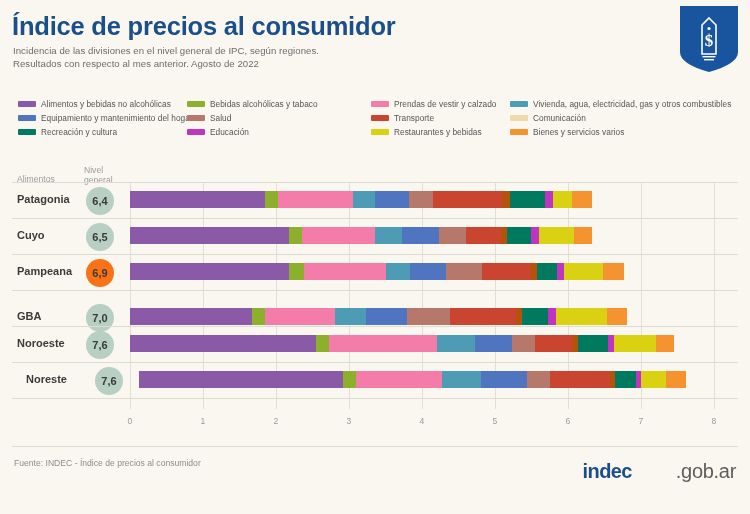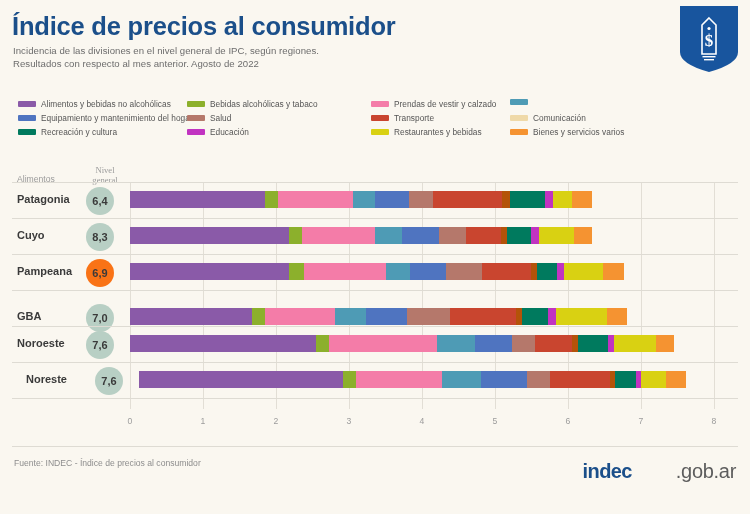--- a/index.html
+++ b/index.html
@@ -71,21 +71,21 @@
     left: 0; top: 160px;
     width: 750px; height: 280px;
   }
   .col-head {
     position: absolute;
     font-size: 8.6px;
     color: #9a9a9a;
     line-height: 10px;
   }
   .col-head-regiones { left: 17px; top: 14px; }
-  .col-head-nivel    { left: 84px; top: 5px; text-align: center; width: 42px; font-family: Liberation Serif, serif; }
+  .col-head-nivel    { left: 84px; top: 5px; text-align: left; width: 42px; }
 
   .rowline {
     position: absolute;
     left: 12px;
     width: 726px;
     height: 1px;
     background: #dedbd3;
   }
 
   .gridline {
@@ -191,20 +191,21 @@
     <div class="legend-item" style="left: 177px; top: 0px;">
       <span class="legend-swatch" style="background: rgb(140, 176, 44);"></span>
       <span class="legend-label">Bebidas alcohólicas y tabaco</span>
     </div>
     <div class="legend-item" style="left: 361px; top: 0px; text-align: center;">
       <span class="legend-swatch" style="background: rgb(244, 124, 168);"></span>
       <span class="legend-label">Prendas de vestir y calzado</span>
     </div>
     <div class="legend-item" style="left: 500px; top: 0px;">
       <span class="legend-swatch" style="background: rgb(78, 155, 181);"></span>
+      <span class="legend-label">Vivienda, agua, electricidad, gas y otros combustibles</span>
     </div>
     <div class="legend-item" style="left: 8px; top: 14px;">
       <span class="legend-swatch" style="background: rgb(79, 116, 192);"></span>
       <span class="legend-label">Equipamiento y mantenimiento del hogar</span>
     </div>
     <div class="legend-item" style="left: 177px; top: 14px;">
       <span class="legend-swatch" style="background: rgb(181, 120, 107);"></span>
       <span class="legend-label">Salud</span>
     </div>
     <div class="legend-item" style="left: 361px; top: 14px;">
@@ -266,21 +267,21 @@
           <div class="seg" title="Comunicación: 0.1" style="width: 7.3px; background: rgb(180, 83, 9);"></div>
           <div class="seg" title="Recreación y cultura: 0.49" style="width: 35.77px; background: rgb(0, 122, 94);"></div>
           <div class="seg" title="Educación: 0.1" style="width: 7.3px; background: rgb(193, 51, 193);"></div>
           <div class="seg" title="Restaurantes y hoteles: 0.27" style="width: 19.71px; background: rgb(217, 209, 18);"></div>
           <div class="seg" title="Bienes y servicios varios: 0.27" style="width: 19.71px; background: rgb(245, 147, 49);"></div>
         </div>
       </div>
       <div class="rowline" style="top: 58px;"></div>
       <div class="row" style="top: 59px;">
         <div class="row-label">Cuyo</div>
-        <div class="nivel-bubble" style="background: rgb(184, 207, 196);">8,3</div>
+        <div class="nivel-bubble" style="background: rgb(184, 207, 196);">6,5</div>
         <div class="bar" style="left: 130px;">
           <div class="seg" title="Alimentos y bebidas no alcohólicas: 2.18" style="width: 159.14px; background: rgb(138, 90, 168);"></div>
           <div class="seg" title="Bebidas alcohólicas y tabaco: 0.18" style="width: 13.14px; background: rgb(140, 176, 44);"></div>
           <div class="seg" title="Prendas de vestir y calzado: 1" style="width: 73px; background: rgb(244, 124, 168);"></div>
           <div class="seg" title="Vivienda, agua, electricidad, gas y otros combustibles: 0.36" style="width: 26.28px; background: rgb(78, 155, 181);"></div>
           <div class="seg" title="Equipamiento y mantenimiento del hogar: 0.51" style="width: 37.23px; background: rgb(79, 116, 192);"></div>
           <div class="seg" title="Salud: 0.37" style="width: 27.01px; background: rgb(181, 120, 107);"></div>
           <div class="seg" title="Transporte: 0.48" style="width: 35.04px; background: rgb(201, 69, 47);"></div>
           <div class="seg" title="Comunicación: 0.08" style="width: 5.84px; background: rgb(180, 83, 9);"></div>
           <div class="seg" title="Recreación y cultura: 0.34" style="width: 24.82px; background: rgb(0, 122, 94);"></div>

